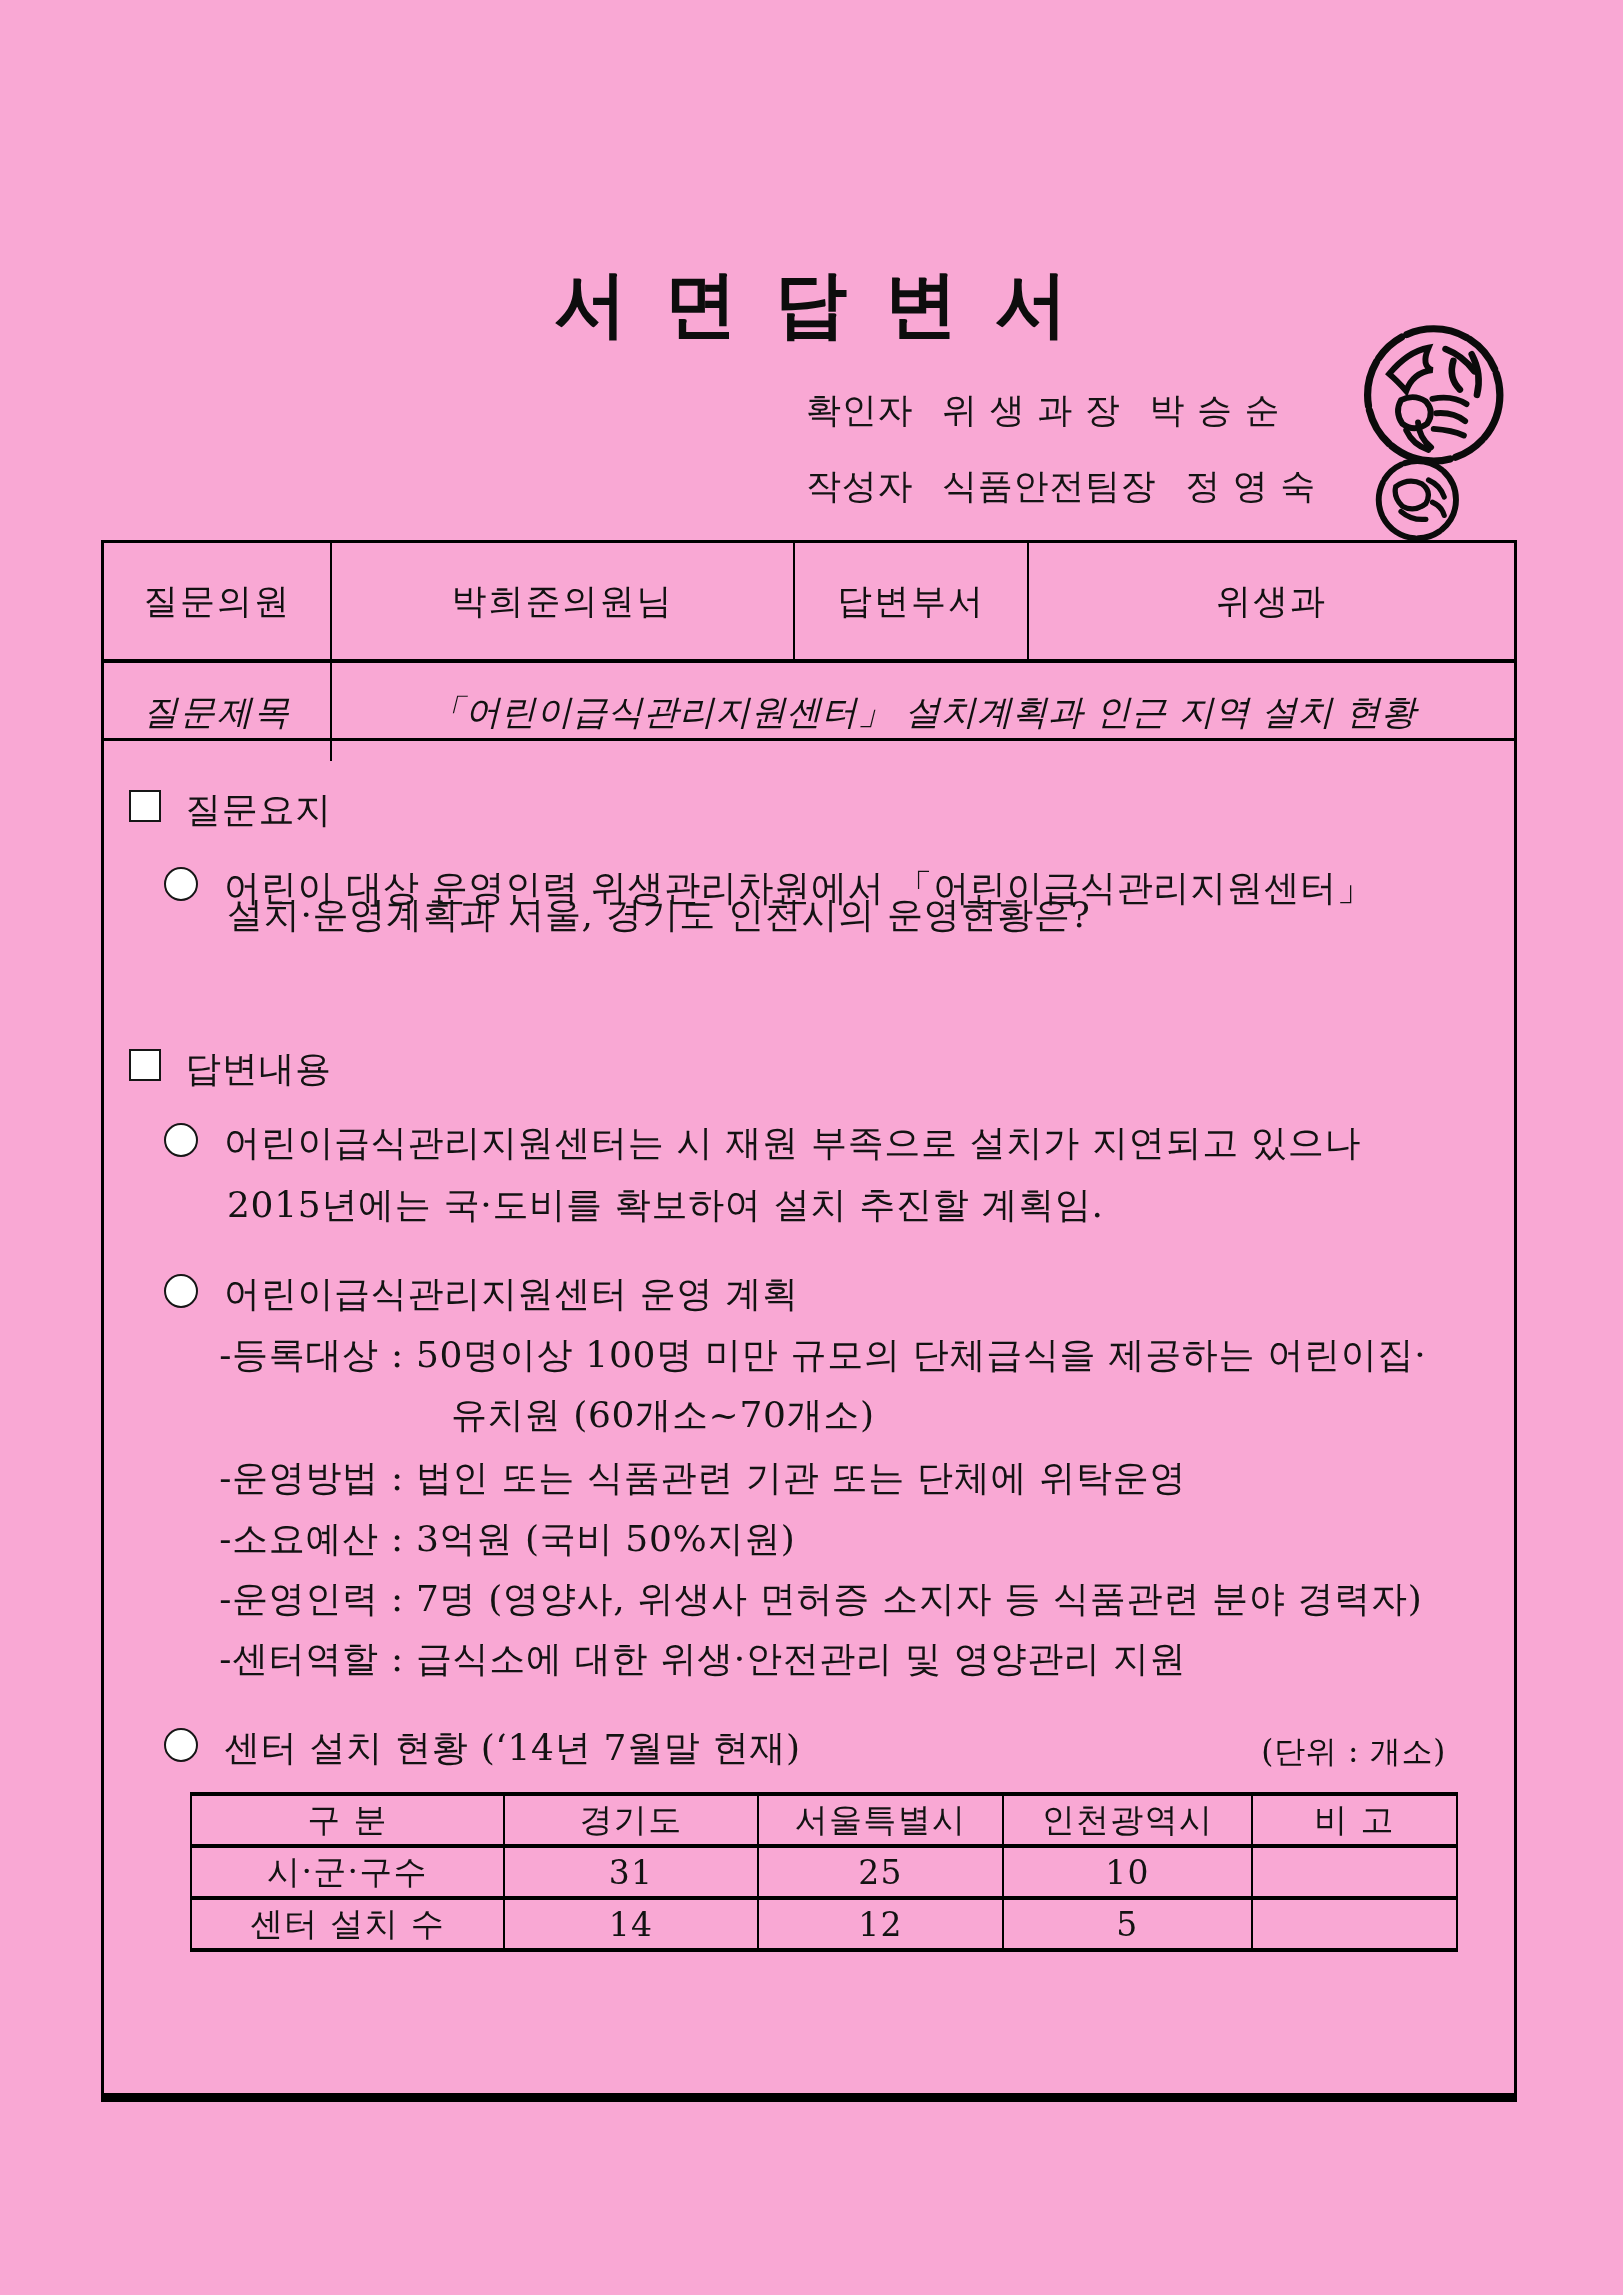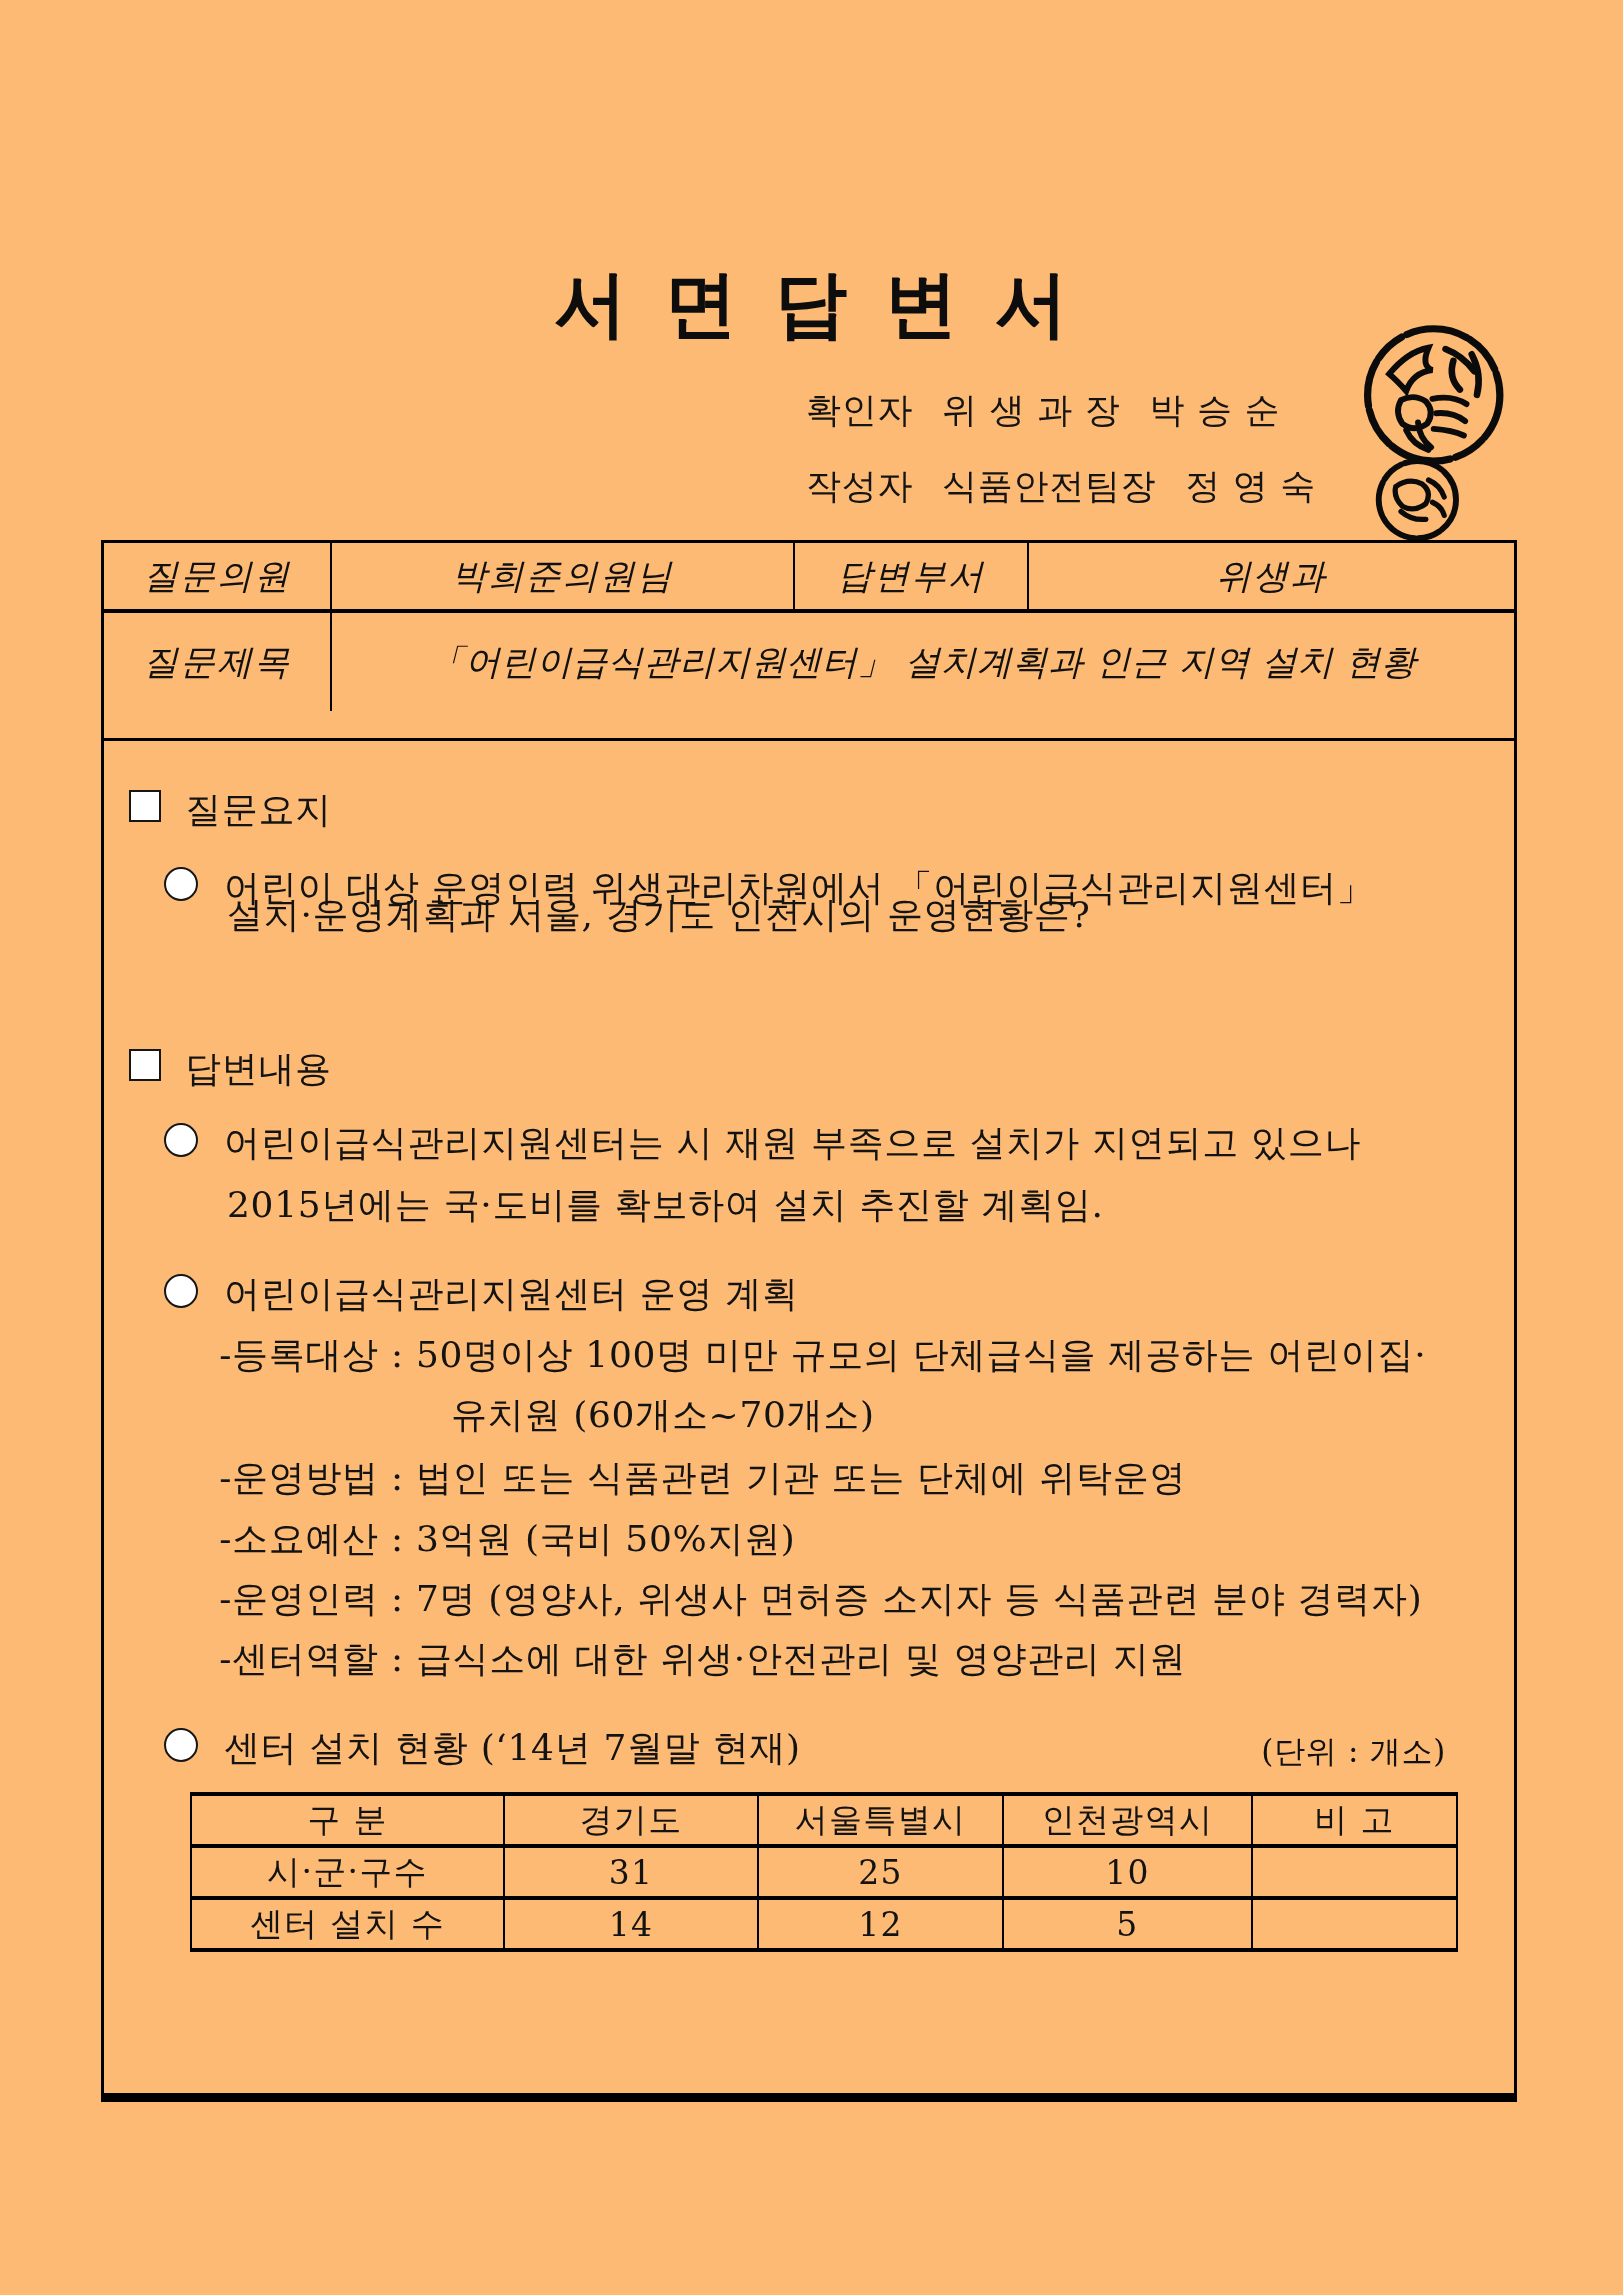--- a/index.html
+++ b/index.html
@@ -1,19 +1,19 @@
 <!DOCTYPE html>
 <html style="font-size:10.5px"><head>
 <meta charset="utf-8">
 <style>
   html,body{margin:0;padding:0;background:#e8e8e8;}
   .page{
     position:relative;
     width:1623px;height:2295px;
-    background:#fdba74;
+    background:#f9a8d4;
     font-family:"DejaVu Serif","Liberation Serif",serif;
     color:#111111;
     overflow:hidden;
   }
   
   .doc-title{
     position:absolute;top:256px;left:0;width:100%;
     text-align:center;
     font-size:73px;font-weight:bold;
     letter-spacing:1.3px;word-spacing:9.2px;
@@ -28,21 +28,21 @@
   #confirmer-line{top:387px;}
   #author-line{top:463px;}
   
   .seal{position:absolute;left:1355px;top:315px;}
   
   .hdr-table{
     position:absolute;left:101px;top:540px;width:1416px;height:201px;
     border:3.3px solid #000;box-sizing:border-box;
   }
   .hdr-row{display:flex;box-sizing:border-box;}
-  .hdr-row.r1{height:70px;border-bottom:4.6px solid #000;font-style:italic;}
+  .hdr-row.r1{height:120px;border-bottom:4.6px solid #000;}
   .hdr-row.r2{height:98px;font-style:italic;}
   .hdr-cell{
     display:flex;align-items:center;justify-content:center;
     box-sizing:border-box;font-size:35px;letter-spacing:2px;
     white-space:nowrap;
   }
   .hc-label{width:226px;}
   .hc-qmember{width:463px;border-left:2.6px solid #000;}
   .hc-deptlabel{width:234px;border-left:2.6px solid #000;}
   .hc-dept{flex:1;border-left:2.6px solid #000;}

